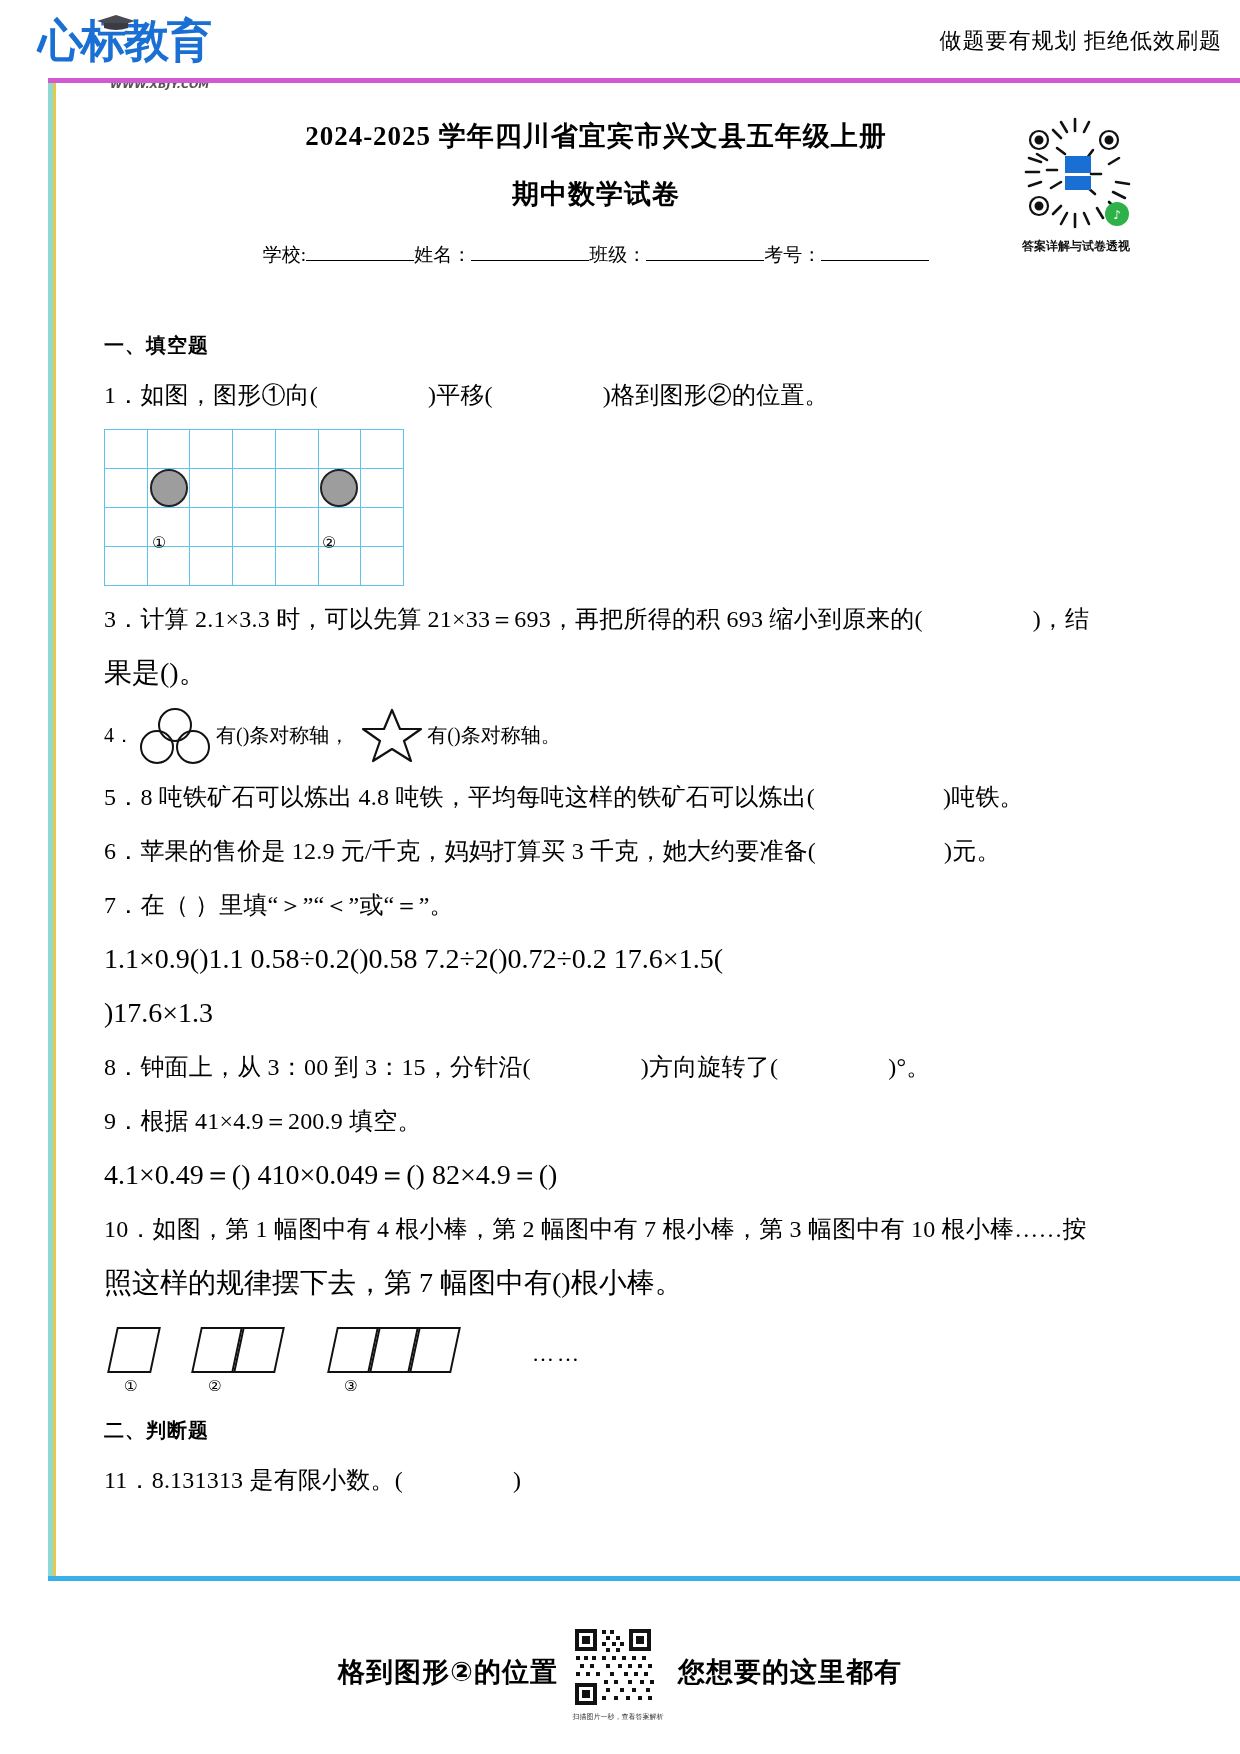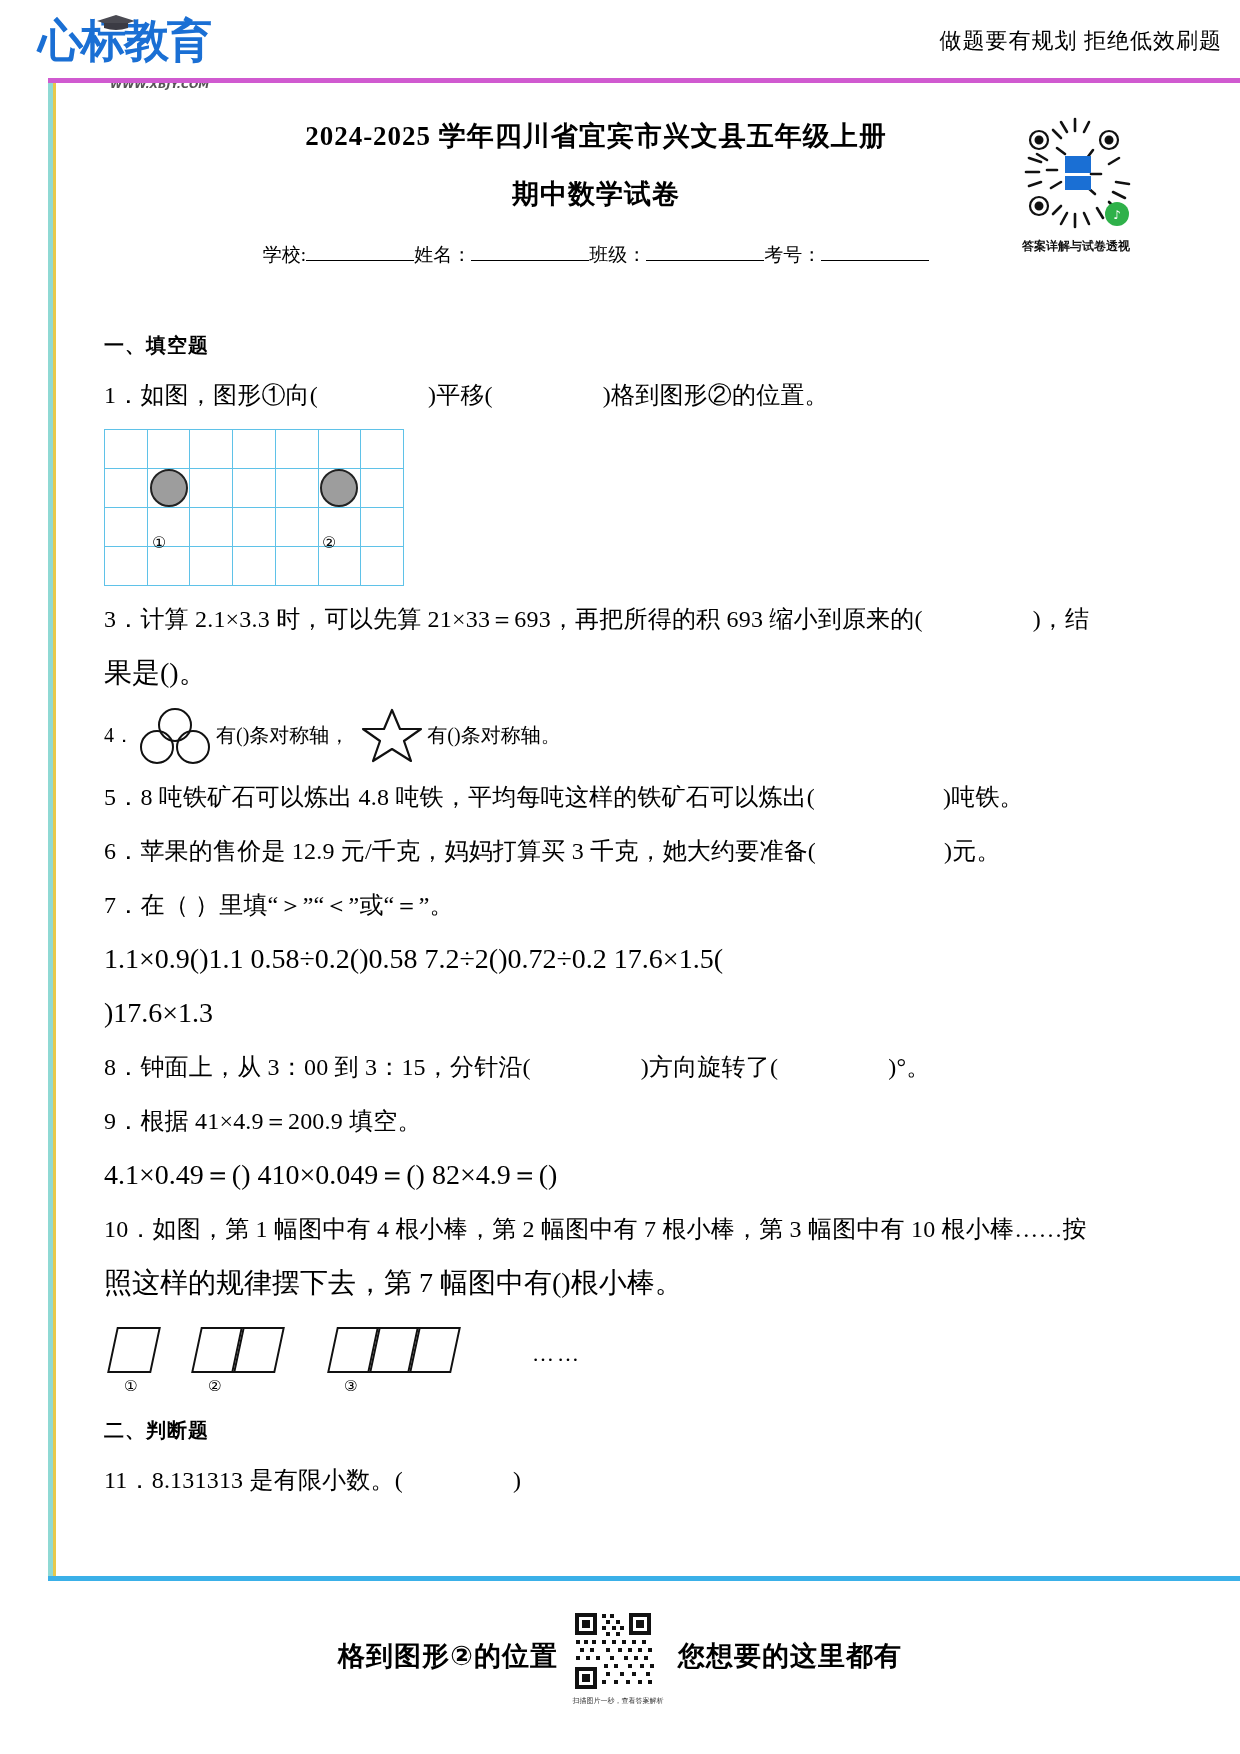--- a/index.html
+++ b/index.html
@@ -275,21 +275,21 @@
     font-family: "DejaVu Sans", sans-serif;
     font-weight: bold;
     font-size: 27px;
     letter-spacing: 1px;
     vertical-align: middle;
   }
   .footer-qr {
     display: inline-block;
     width: 92px; height: 92px;
     vertical-align: middle;
-    margin: 0 10px;
+    margin: 16px 10px;
     position: relative;
   }
   .footer-qr-cap {
     position: absolute;
     left: 0; right: 0; bottom: -4px;
     font-size: 7px;
     font-family: "DejaVu Sans", sans-serif;
     color: #333;
     text-align: center;
   }

